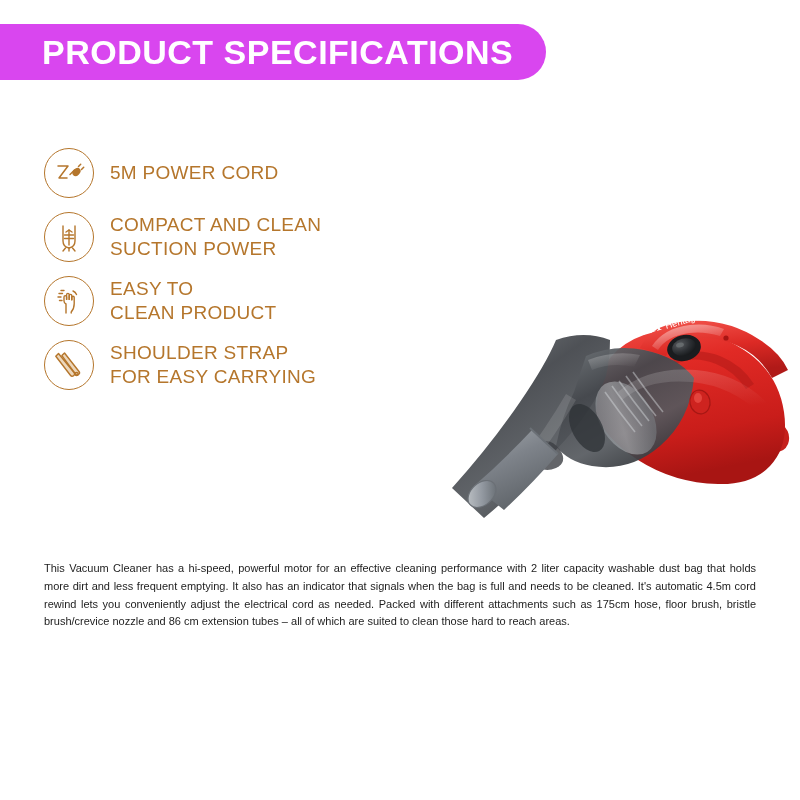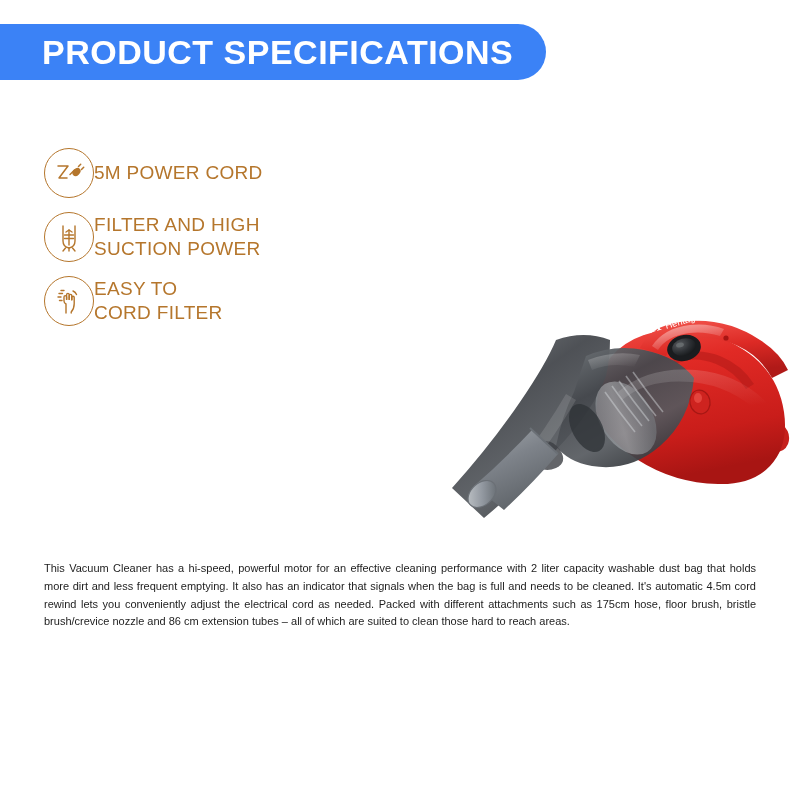--- a/index.html
+++ b/index.html
@@ -16,21 +16,21 @@
     -webkit-font-smoothing: antialiased;
   }
 
   
   .header-banner {
     position: absolute;
     left: 0;
     top: 24px;
     width: 546px;
     height: 56px;
-    background: #3b82f6;
+    background: #d946ef;
     border-radius: 0 28px 28px 0;
     display: flex;
     align-items: center;
   }
   .header-title {
     color: #ffffff;
     font-family: "Liberation Sans", sans-serif;
     font-weight: bold;
     font-size: 34px;
     letter-spacing: 0.5px;
@@ -57,20 +57,21 @@
     flex: 0 0 50px;
     border: 1.6px solid #B5762C;
     border-radius: 50%;
     display: flex;
     align-items: center;
     justify-content: center;
     box-sizing: border-box;
   }
   .feature-icon svg { display: block; }
   .feature-label {
+    margin-left: 16px;
     color: #B5762C;
     font-size: 19px;
     line-height: 1.25;
     letter-spacing: 0.3px;
     white-space: pre-line;
     font-family: "Liberation Sans", sans-serif;
   }
 
   
   .product {
@@ -120,40 +121,51 @@
     <div class="feature-icon">
       <svg width="32" height="32" viewBox="0 0 32 32" fill="none" stroke="#B5762C" stroke-width="1.4" stroke-linecap="round" stroke-linejoin="round">
         <path d="M10 5 V20 Q10 26 16 27"></path>
         <path d="M22 5 V20 Q22 26 16 27"></path>
         <path d="M16 9 V24"></path>
         <path d="M11.5 14 H20.5 M11.5 17.5 H20.5"></path>
         <path d="M13 11 L16 9 L19 11"></path>
         <path d="M12.5 27 L10 30 M19.5 27 L22 30 M16 27 V30"></path>
       </svg>
     </div>
-    <div class="feature-label">FILTER AND HIGH
+    <div class="feature-label">COMPACT AND CLEAN
 SUCTION POWER</div>
   </div>
 
   <div class="feature-row">
     <div class="feature-icon">
       <svg width="32" height="32" viewBox="0 0 32 32" fill="none" stroke="#B5762C" stroke-width="1.4" stroke-linecap="round" stroke-linejoin="round">
         <path d="M13 28 V19 q-2 -1 -2 -3 v-4 q0 -1.4 1.3 -1.4 t1.3 1.4 v2.4"></path>
         <path d="M13.6 14.4 v-4.6 q0 -1.4 1.3 -1.4 t1.3 1.4 v4.6"></path>
         <path d="M16.2 14.4 v-3.6 q0 -1.4 1.3 -1.4 t1.3 1.4 v3.6"></path>
         <path d="M18.8 15 v-2.4 q0 -1.3 1.2 -1.3 t1.2 1.3 v6.2 q0 5 -3 8.2 V28"></path>
         <path d="M6 8.5 h3.5 M5 12 h3 M6.5 15.5 h2.5 M8 5.5 h3"></path>
         <path d="M20 6 q2.5 1 3.5 3.5"></path>
       </svg>
     </div>
     <div class="feature-label">EASY TO
-CORD FILTER</div>
-  </div>
-
-
+CLEAN PRODUCT</div>
+  </div>
+
+
+  <div class="feature-row">
+    <div class="feature-icon">
+      <svg width="34" height="34" viewBox="0 0 34 34" fill="none" stroke="#B5762C" stroke-width="1.4" stroke-linejoin="round">
+        <path d="M6.5 5.5 L22 24.5 q1.4 1.8 -0.4 3.2 q-1.8 1.4 -3.2 -0.4 L3.8 8.3 Z" fill="#C98B3E" fill-opacity="0.35"></path>
+        <path d="M12.5 5 L27 23.5 q1.3 1.7 -0.4 3 q-1.7 1.3 -3 -0.4 L9.9 7.6 Z" fill="#C98B3E" fill-opacity="0.35"></path>
+        <circle cx="24.6" cy="26" r="1.5" fill="none"></circle>
+      </svg>
+    </div>
+    <div class="feature-label">SHOULDER STRAP
+FOR EASY CARRYING</div>
+  </div>
 
 </div>
 
 <div class="product">
   <svg width="500" height="360" viewBox="0 0 500 360">
     <defs>
       <linearGradient id="redBody" x1="0" y1="0" x2="0.25" y2="1">
         <stop offset="0%" stop-color="#F04B44"></stop>
         <stop offset="30%" stop-color="#E12A25"></stop>
         <stop offset="75%" stop-color="#C91D1A"></stop>

